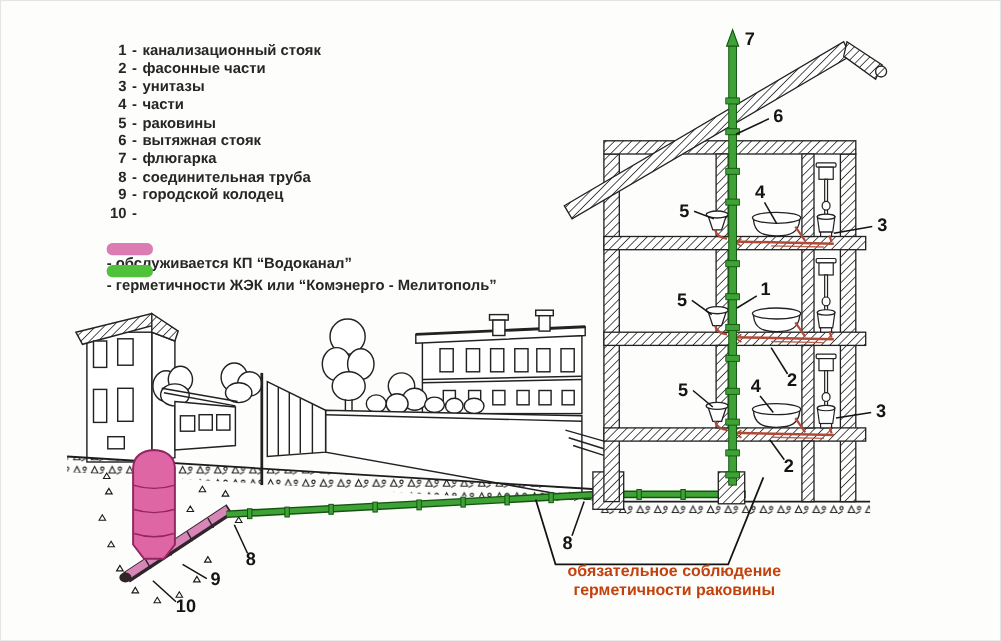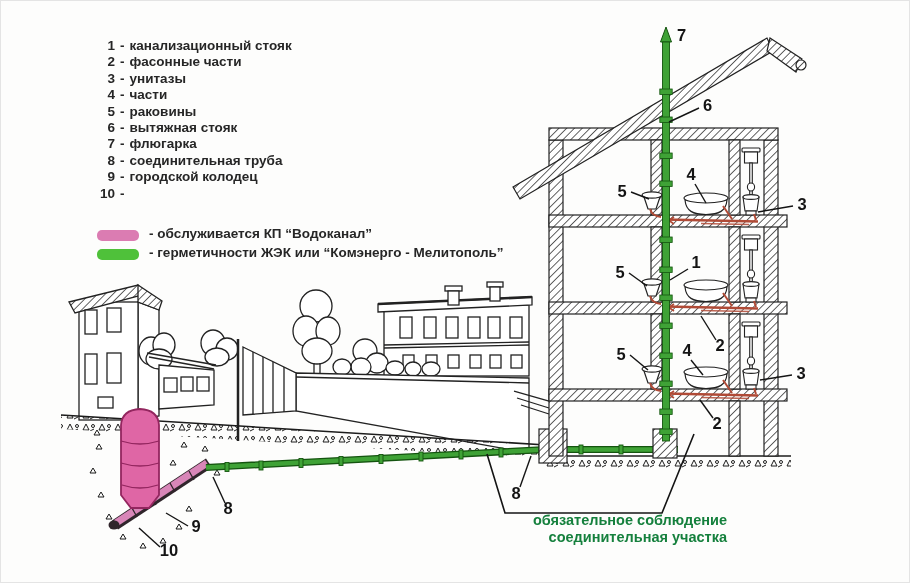--- a/index.html
+++ b/index.html
@@ -4,24 +4,24 @@
 <style>
   html,body{margin:0;padding:0;background:#ffffff;}
   .stage{position:relative;width:910px;height:583px;background:#fdfdfc;border:1px solid #e4e4e4;
          box-sizing:border-box;overflow:hidden;font-family:"Liberation Sans",sans-serif;}
   .stage svg{position:absolute;left:0;top:0;}
   .legend{position:absolute;left:86px;top:37px;color:#262626;font-size:13.5px;font-weight:bold;}
   .legend .row{display:flex;line-height:16.4px;white-space:nowrap;}
   .legend .num{width:28px;text-align:right;}
   .legend .dash{padding:0 5px;}
   .svclegend{position:absolute;left:96px;top:220px;color:#262626;font-size:13.5px;font-weight:bold;}
-  .svclegend .row{display:flex;align-items:flex-end;height:19.5px;white-space:nowrap;}
+  .svclegend .row{display:flex;align-items:flex-start;height:19.5px;white-space:nowrap;flex-direction:column;}
   .svclegend .sw{width:42px;height:11px;border-radius:5px;margin-right:10px;flex:0 0 auto;}
   .sw0{background:#DB7CB2;} .sw1{background:#4FC13A;} .sw2{background:#C94B2B;}
-  .annot{position:absolute;left:478px;top:511px;width:248px;text-align:right;color:#15803d;
+  .annot{position:absolute;left:488px;top:511px;width:248px;text-align:center;color:#c2410c;
          font-size:14.5px;font-weight:bold;line-height:17px;}
   text.lbl{font-family:"Liberation Sans",sans-serif;font-size:16.5px;font-weight:bold;fill:#141414;}
 </style>
 </head>
 <body>
 
 <div class="stage">
 
 <svg width="910" height="583" viewBox="0 0 910 583">
   <defs>
@@ -368,16 +368,16 @@
     <span>- обслуживается КП “Водоканал”</span>
   </div>
   <div class="row">
     <span class="sw sw1"></span>
     <span>- герметичности ЖЭК или “Комэнерго - Мелитополь”</span>
   </div>
 </div>
 
 <div class="annot">
   <div>обязательное соблюдение</div>
-  <div>соединительная участка</div>
+  <div>герметичности раковины</div>
 </div>
 
 </div>
 
 </body></html>

